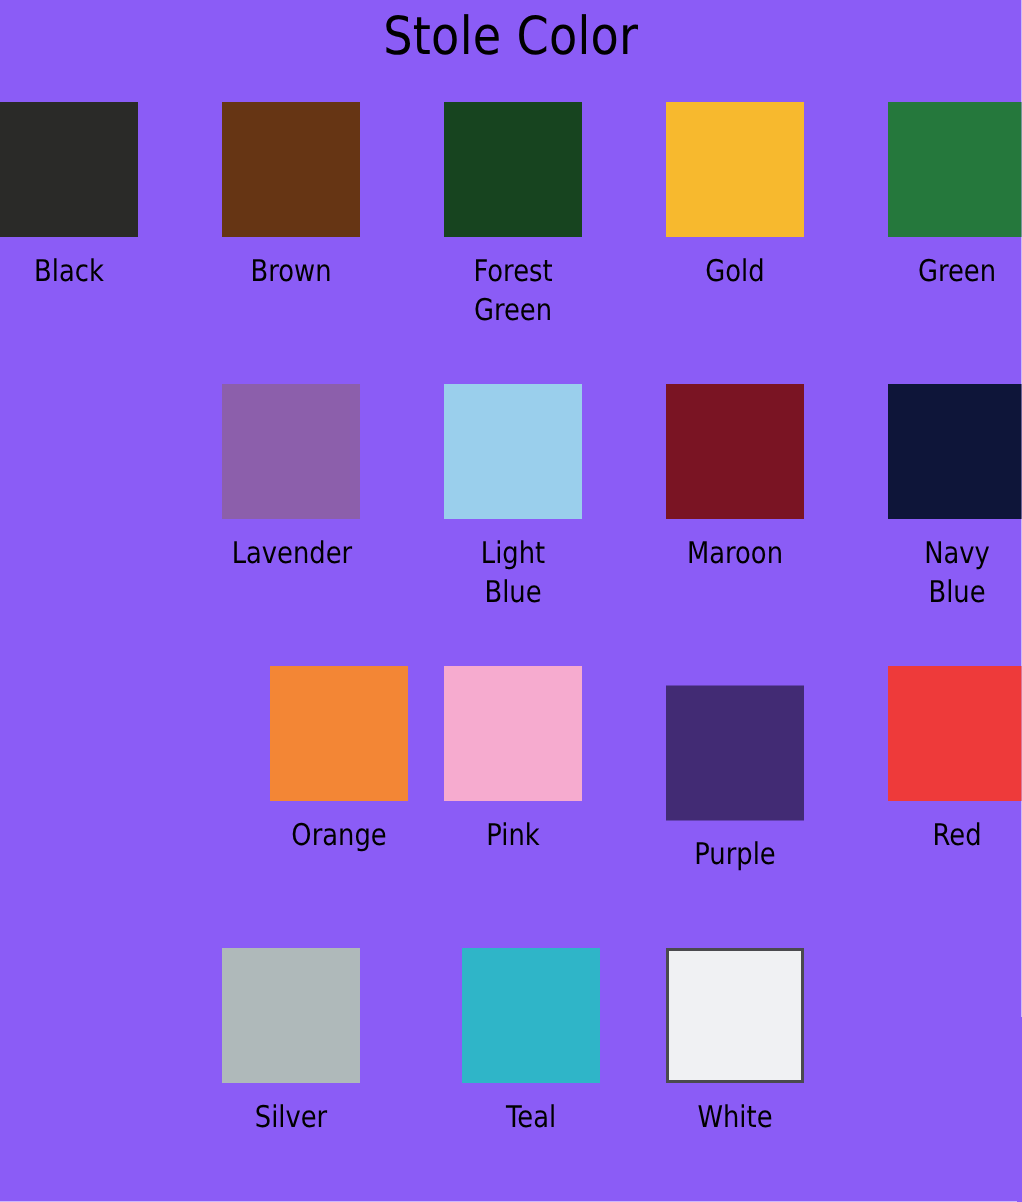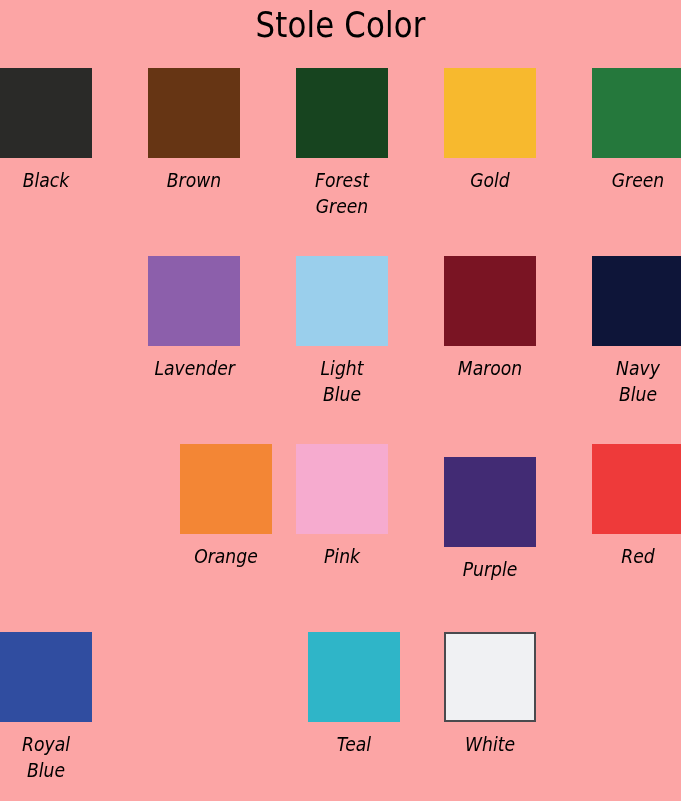--- a/index.html
+++ b/index.html
@@ -38,21 +38,20 @@
   }
   #swatch-grid {
     position: absolute;
     top: 68px;
     left: 0;
     width: 681px;
   }
   .swatch-row {
     position: relative;
     height: 188px;
-    font-style: italic;
   }
   .swatch-cell {
     position: absolute;
     top: 0;
     width: 92px;
   }
   .swatch-chip {
     width: 92px;
     height: 90px;
     box-sizing: border-box;
@@ -71,21 +70,21 @@
     font-family: "DejaVu Sans", "Liberation Sans", sans-serif;
     transform: scaleX(0.86);
     transform-origin: center top;
     color: #000000;
     word-spacing: normal;
   }
 </style>
 </head>
 <body style="color: rgb(0, 0, 0);">
 
-<div id="page" style="background: #fca5a5;">
+<div id="page" style="background: #8b5cf6;">
 
   <div id="chart-title">Stole Color</div>
 
   <div id="swatch-grid">
       <div class="swatch-row">
         <div class="swatch-cell" style="left: 0px;">
           <div class="swatch-chip" title="Black" style="background: rgb(42, 42, 40);"></div>
           <div class="swatch-label">Black</div>
         </div>
         <div class="swatch-cell" style="left: 148px;">
@@ -135,23 +134,23 @@
         <div class="swatch-cell" style="left: 444px; margin-top: 13px;">
           <div class="swatch-chip" title="Purple" style="background: rgb(66, 43, 116);"></div>
           <div class="swatch-label">Purple</div>
         </div>
         <div class="swatch-cell" style="left: 592px;">
           <div class="swatch-chip" title="Red" style="background: rgb(238, 58, 58);"></div>
           <div class="swatch-label">Red</div>
         </div>
       </div>
       <div class="swatch-row">
-        <div class="swatch-cell" style="left: 0px;">
-          <div class="swatch-chip" title="Royal Blue" style="background: rgb(48, 77, 160);"></div>
-          <div class="swatch-label">Royal Blue</div>
+        <div class="swatch-cell" style="left: 148px;">
+          <div class="swatch-chip" title="Silver" style="background: rgb(175, 185, 186);"></div>
+          <div class="swatch-label">Silver</div>
         </div>
         <div class="swatch-cell" style="left: 308px;">
           <div class="swatch-chip" title="Teal" style="background: rgb(47, 181, 200);"></div>
           <div class="swatch-label">Teal</div>
         </div>
         <div class="swatch-cell" style="left: 444px;">
           <div class="swatch-chip bordered" title="White" style="background: rgb(240, 241, 243);"></div>
           <div class="swatch-label">White</div>
         </div>
       </div>

